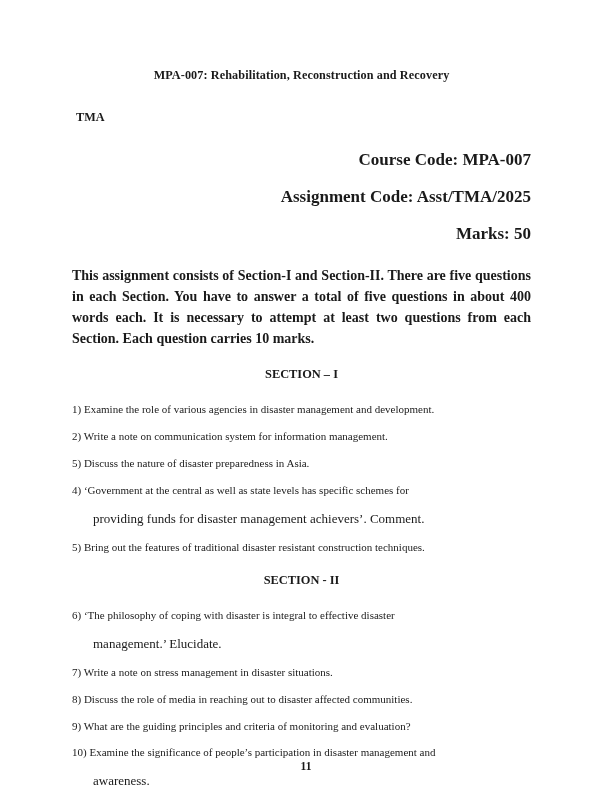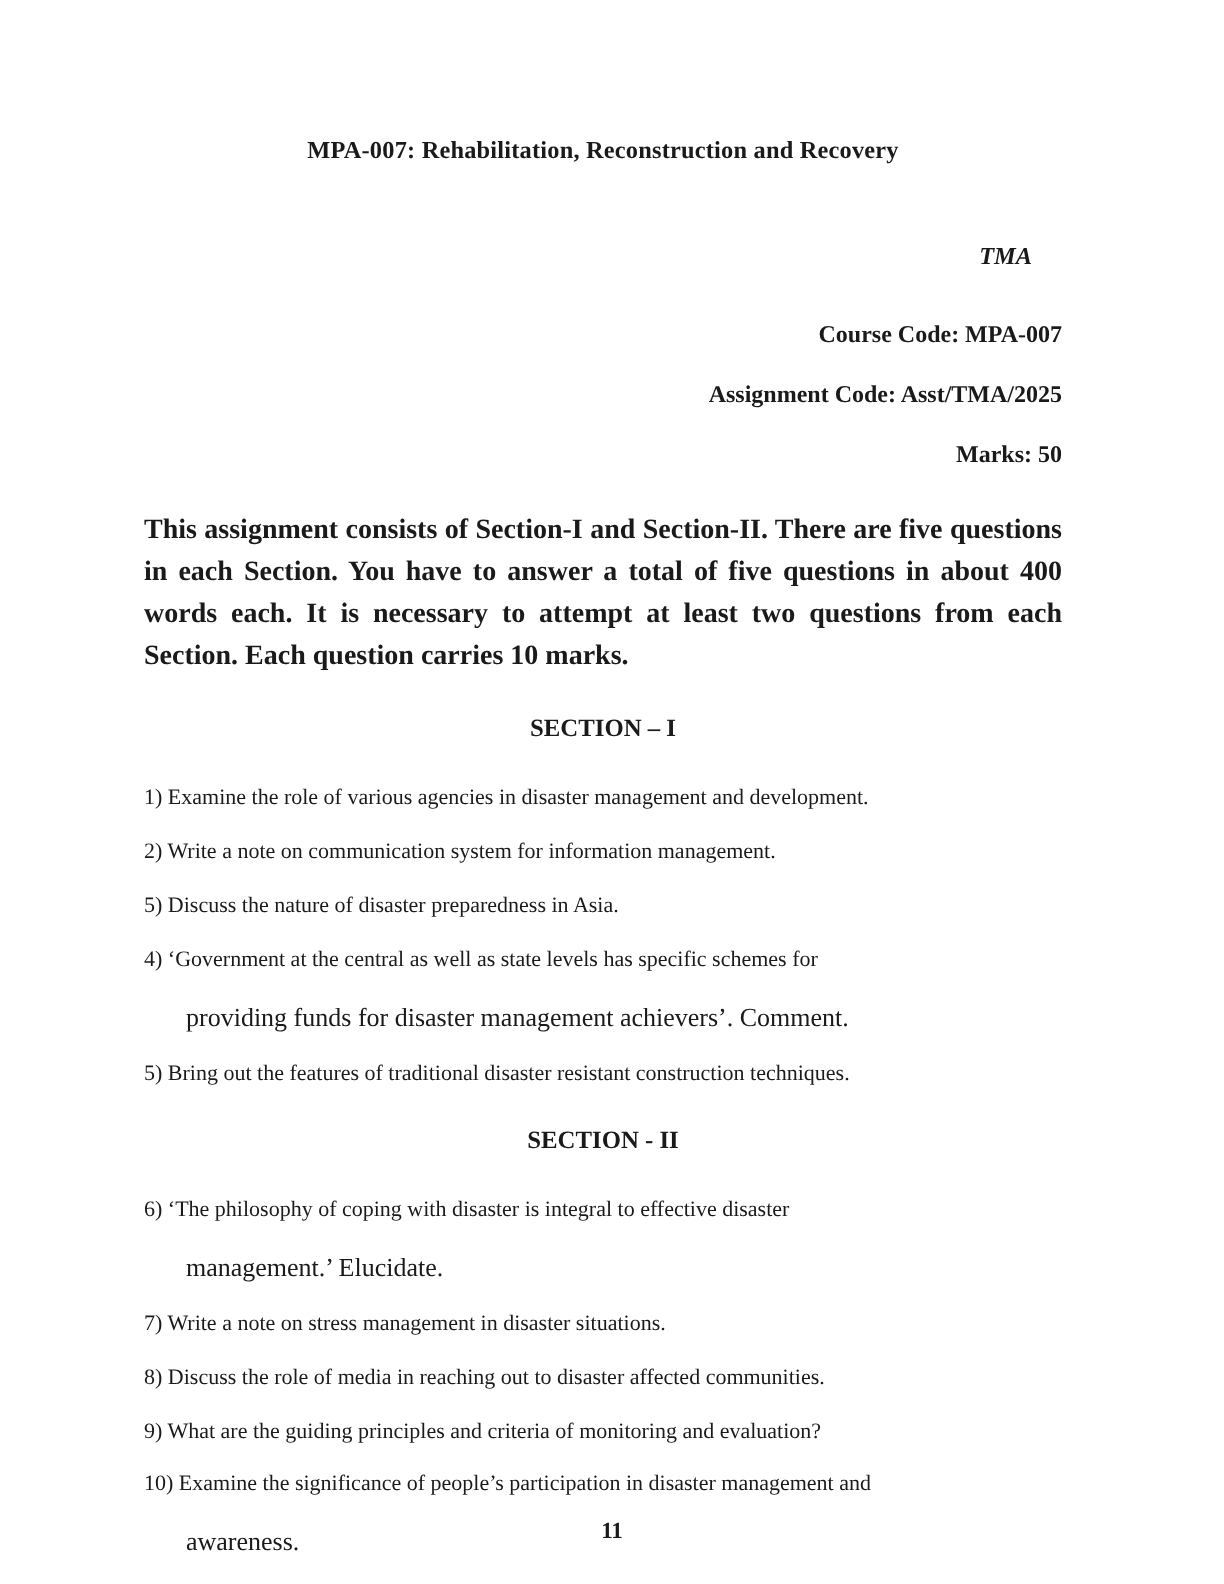--- a/index.html
+++ b/index.html
@@ -33,35 +33,34 @@
   .doc-title {
     text-align: center;
     font-weight: bold;
     font-size: 12.2px;
     letter-spacing: 0.1px;
     margin: 0;
     padding-top: 7px;
     line-height: 1.4;
   }
   .doc-subtitle {
-    text-align: right;
+    text-align: left;
     font-weight: bold;
     font-size: 12.2px;
-    margin: 15px;
+    margin: 4px;
     padding-top: 21px;
     line-height: 1.4;
-    font-style: italic;
   }
   .meta-block {
     margin-top: 22px;
   }
   .meta-line {
     text-align: right;
     font-weight: bold;
-    font-size: 12px;
+    font-size: 17px;
     line-height: 1.4;
     padding-bottom: 13px;
   }
   .intro {
     text-align: justify;
     font-weight: bold;
     font-size: 14px;
     line-height: 1.52;
     margin: 0;
     padding-top: 6px;

